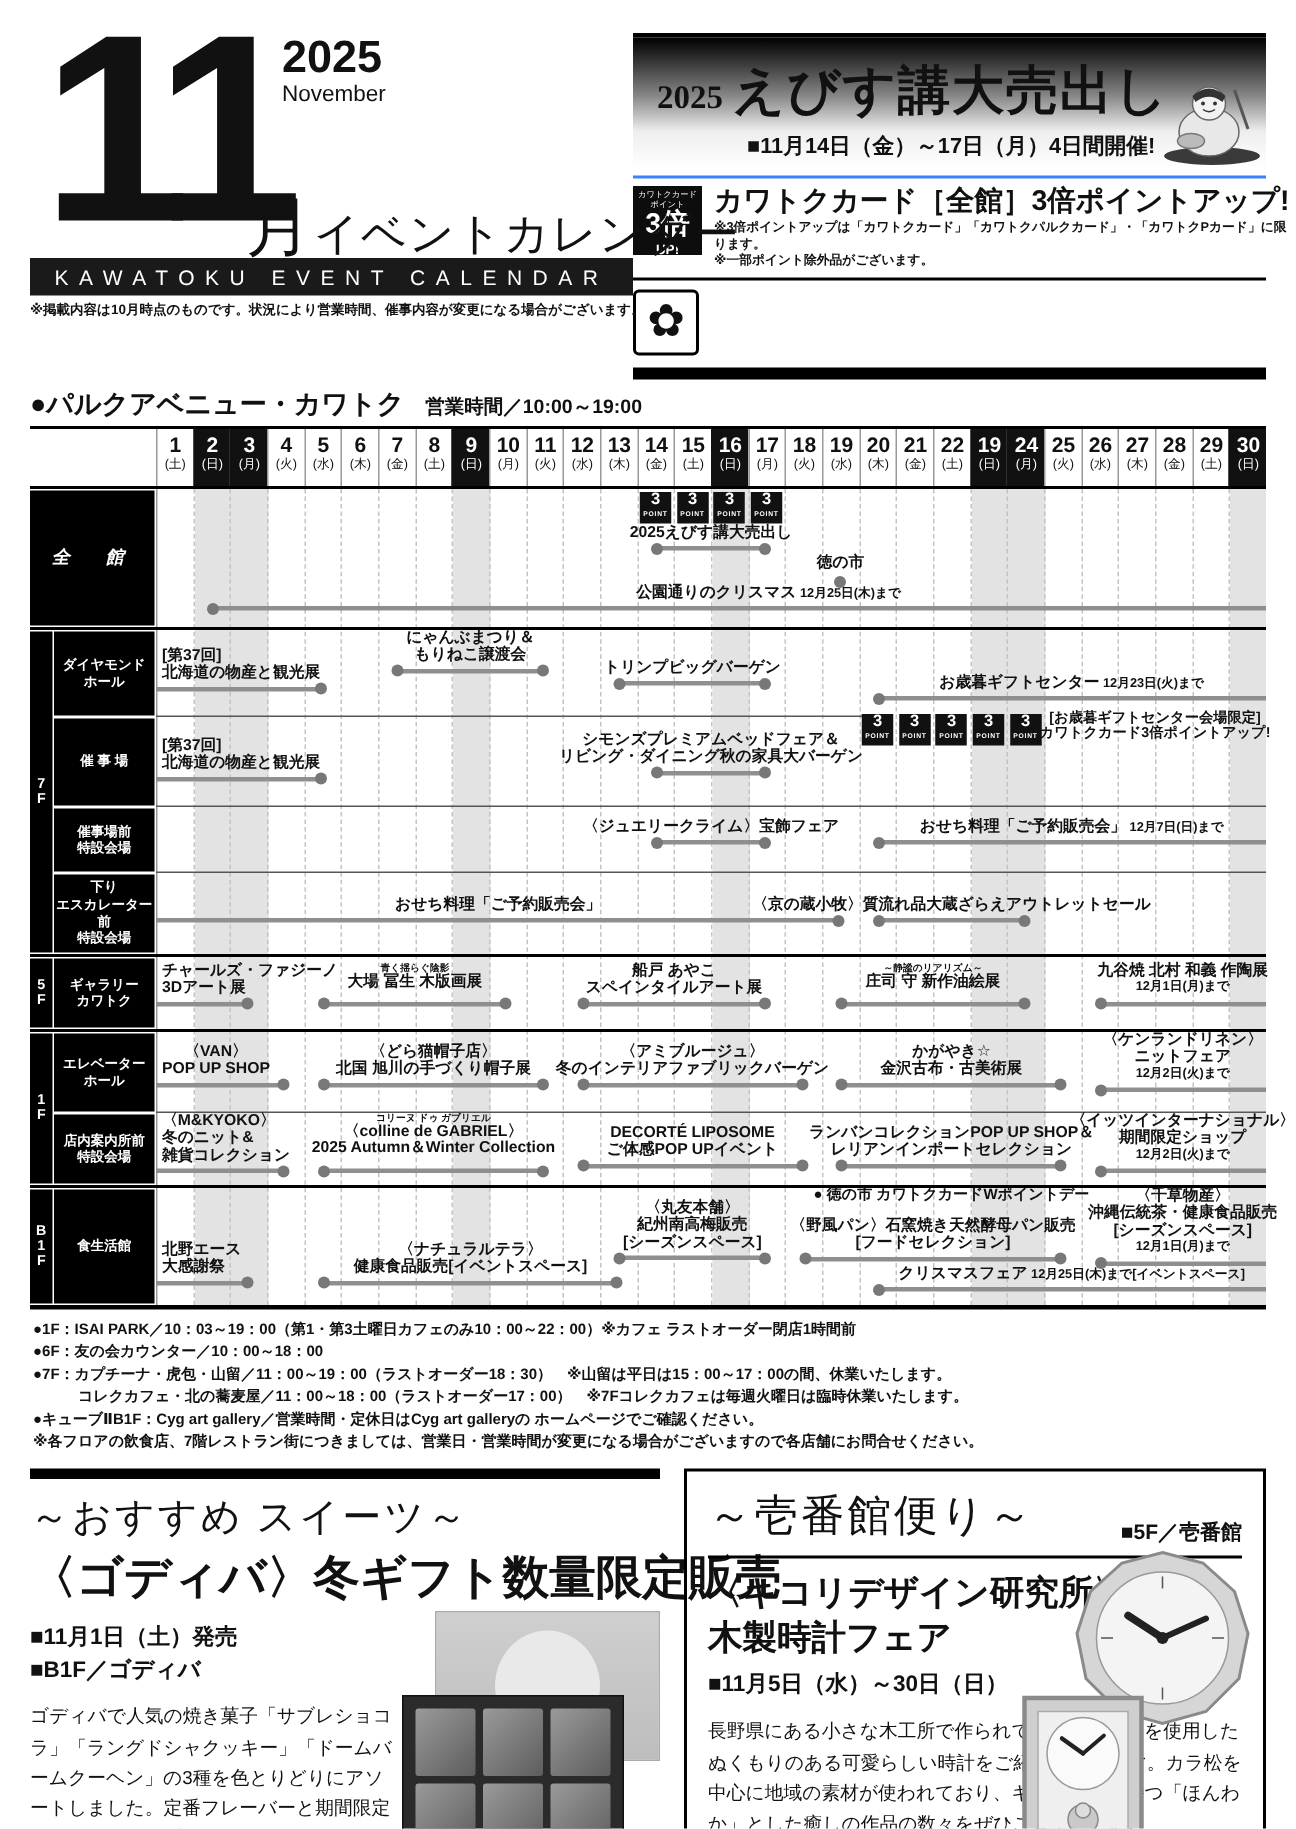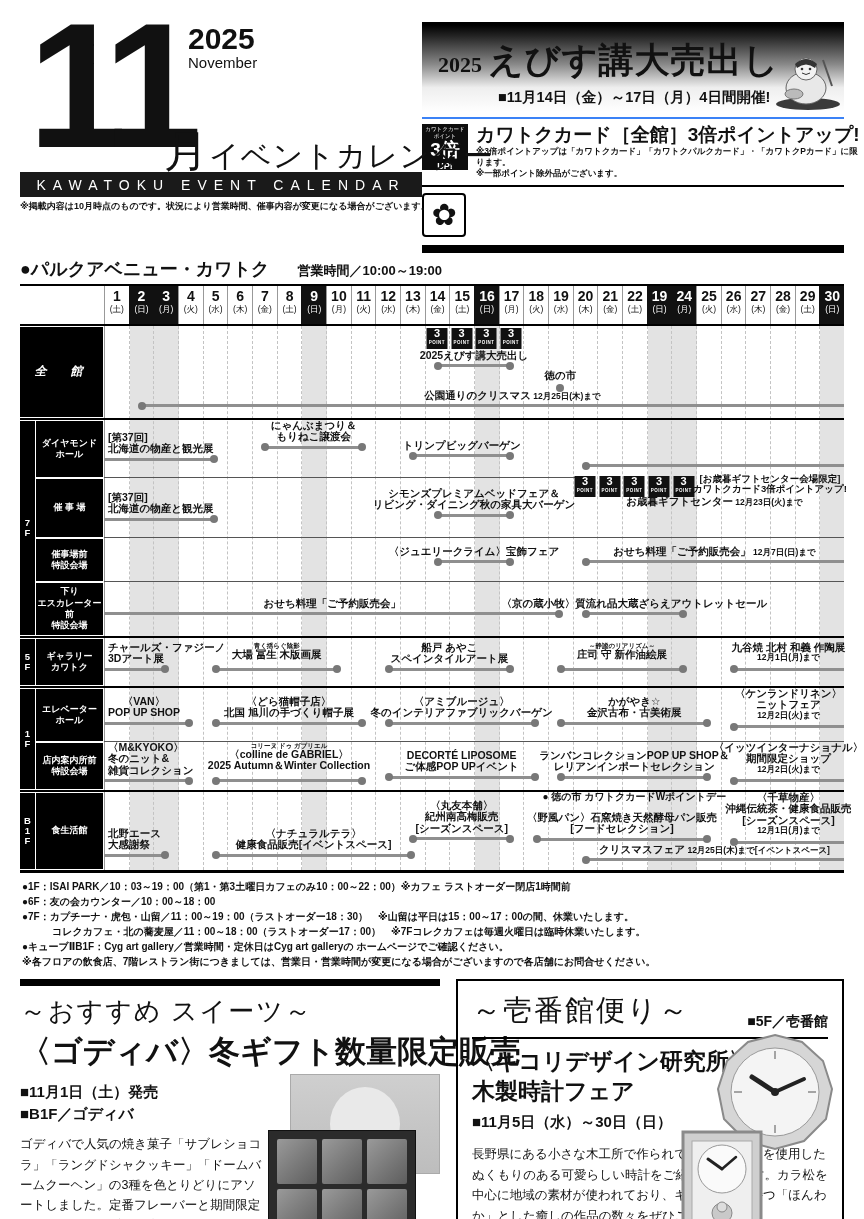--- a/index.html
+++ b/index.html
@@ -33,21 +33,21 @@
   .badge3 .sub { font-size:9px; font-weight:900; display:block; }
   .pointup-title { font-size:19px; font-weight:900; line-height:1.15; white-space:nowrap; }
   .pointup-note { font-size:8.5px; font-weight:700; line-height:1.3; }
   .member { border-top:2px solid #000; margin-top:2px; padding:6px 0 5px; display:flex; gap:10px; align-items:center; }
   .flower-box { width:44px; height:44px; border:2.5px solid #000; border-radius:4px; display:flex; align-items:center; justify-content:center; font-size:30px; line-height:1; flex:0 0 auto; }
   .member-title { font-size:21px; font-weight:900; white-space:nowrap; line-height:1.1; }
   .member-note { font-size:9.5px; font-weight:700; margin-top:2px; }
   .thick-bar { height:8px; background:#000; margin-top:3px; }
 
   
-  .cal-titlebar { display:flex; align-items:baseline; gap:28px; margin:4px 0 3px; }
+  .cal-titlebar { display:flex; align-items:baseline; gap:14px; margin:4px 0 3px; }
   .cal-title { font-size:18px; font-weight:900; }
   .cal-hours { font-size:13px; font-weight:700; }
 
   .cal-table { border-top:2px solid #000; border-bottom:3px solid #000; }
   .cal-head { display:flex; border-bottom:2px solid #000; height:40px; }
   .cal-head .spacer { width:84px; }
   .dcell { flex:1; text-align:center; border-left:1px solid #999; padding-top:3px; background:#fff; }
   .dcell .dn { font-size:14px; font-weight:700; line-height:1.05; display:block; }
   .dcell .dw { font-size:8.5px; display:block; }
   .dcell.dark { background:#111; color:#fff; border-left-color:#111; }
@@ -408,21 +408,21 @@
                     </div>
                   </div>
                   <div class="ev" data-interactable="false" style="top: 20px;">
                     <div class="ev-label" data-interactable="false" style="left: 48.3333%; transform: translateX(-50%);"><div>トリンプビッグバーゲン</div></div>
                     <div class="ev-bar" data-interactable="false" style="top: 14.5px; left: 41.6667%; width: 13.3333%;">
                       <span class="dt s"></span>
                       <span class="dt e"></span>
                     </div>
                   </div>
                   <div class="ev" data-interactable="false" style="top: 30px;">
-                    <div class="ev-label" data-interactable="false" style="left: 82.5%; transform: translateX(-50%); margin-top: 46px;"><div>お歳暮ギフトセンター<span class="lnote"> 12月23日(火)まで</span></div></div>
+                    <div class="ev-label" data-interactable="false" style="left: 82.5%; transform: translateX(-50%);"><div>お歳暮ギフトセンター<span class="lnote"> 12月23日(火)まで</span></div></div>
                     <div class="ev-bar" data-interactable="false" style="top: 14.5px; left: 65%; width: 35%;">
                       <span class="dt s"></span>
                     </div>
                   </div>
                   <div class="ev" data-interactable="false" style="top: 56px;">
                     <div class="pt-badge" data-interactable="false" style="left: 65%;">
                       <span class="n">3</span>
                       <span class="p">POINT</span>
                     </div>
                     <div class="pt-badge" data-interactable="false" style="left: 68.3333%;">

